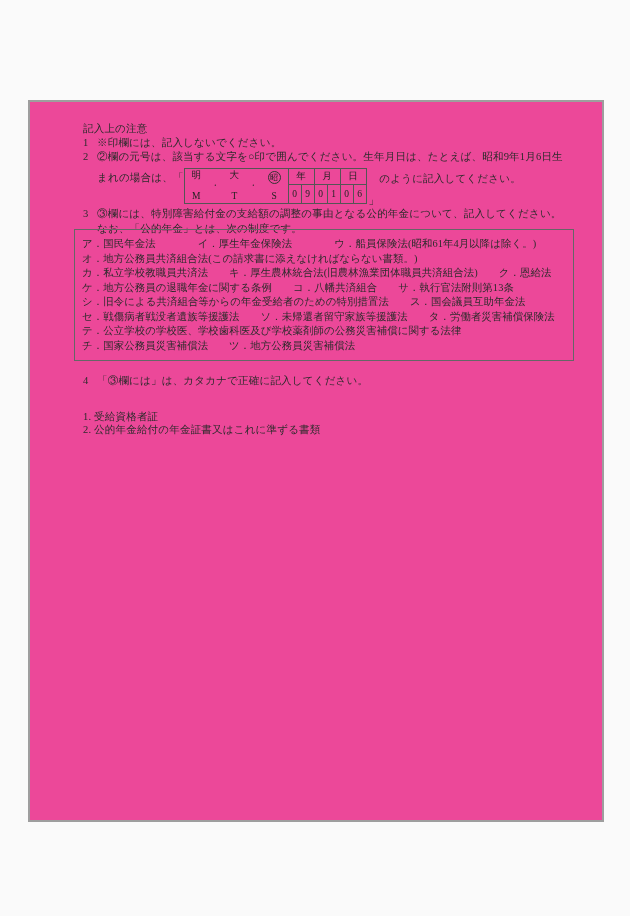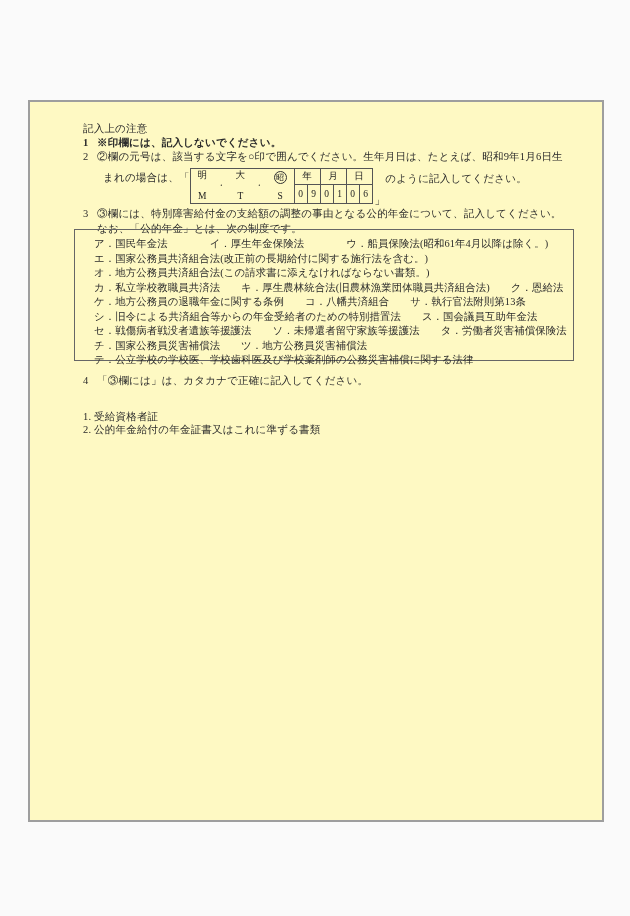--- a/index.html
+++ b/index.html
@@ -1,55 +1,55 @@
 <!DOCTYPE html>
 <html><head>
 <meta charset="utf-8">
 <style>
   html,body{margin:0;padding:0;background:#fafafa;width:630px;height:916px;overflow:hidden;}
   *{box-sizing:border-box;}
   .page{
     position:absolute;left:28px;top:100px;width:576px;height:722px;
-    background:#fef9c3;border:2px solid #9e9e9e;
+    background:#ec4899;border:2px solid #9e9e9e;
     font-family:"Liberation Serif","DejaVu Serif",serif;
     color:#2b2b2b;
   }
   .txt{font-size:10.5px;letter-spacing:0.2px;line-height:13px;white-space:nowrap;}
   .abs{position:absolute;}
   .num{display:inline-block;width:14px;}
   
-  .row2{position:absolute;left:73px;top:66px;display:flex;align-items:flex-start;}
+  .row2{position:absolute;left:67px;top:66px;display:flex;align-items:flex-start;}
   .row2 .lead{padding-top:3px;}
   .datebox{border-collapse:collapse;margin-top:0;}
   .datebox td{border:1px solid #555;padding:0;font-size:9.5px;color:#222;}
   .era-td{width:104px;height:35px;vertical-align:middle;}
   .era-flex{display:flex;justify-content:space-between;align-items:stretch;padding:1px 7px;height:33px;}
   .era-col{display:flex;flex-direction:column;justify-content:space-between;align-items:center;line-height:1;}
   .era-col span{display:block;font-size:9.5px;}
   .era-dot{align-self:center;font-size:8px;line-height:1;}
   .circled{width:13px;height:13px;border:1px solid #333;border-radius:50%;text-align:center;line-height:12px !important;font-size:8px !important;}
   .lbl{width:26px;height:16px;text-align:center;}
   .dg{width:13px;height:18px;text-align:center;}
   .closeb{align-self:flex-end;margin-left:2px;transform:translateY(3px);}
   .suffix{padding-top:4px;}
   
   .lawbox{
     position:absolute;left:44px;top:127px;width:500px;height:132px;
-    border:1px solid #666;padding:7px 0 0 19px;
+    border:1px solid #666;padding:7px 0 0 7px;
   }
   .lawline{font-size:10.4px;letter-spacing:0.1px;line-height:14.5px;white-space:nowrap;}
 </style>
 </head>
 <body>
 
 <div class="page">
 
   <div class="abs txt" style="left:53px;top:20px;">記入上の注意</div>
 
-  <div class="abs txt" style="left:53px;top:34px;font-weight:bold;">
+  <div class="abs txt" style="left:53px;top:34px;">
     <span class="num">1</span><span>※印欄には、記入しないでください。</span>
   </div>
 
   <div class="abs txt" style="left:53px;top:48px;">
     <span class="num">2</span><span>②欄の元号は、該当する文字を○印で囲んでください。生年月日は、たとえば、昭和9年1月6日生</span>
   </div>
 
   <div class="row2">
     <span class="txt lead">まれの場合は、「</span>
     <table class="datebox">
@@ -91,28 +91,27 @@
     <span class="txt suffix">のように記入してください。</span>
   </div>
 
   <div class="abs txt" style="left:53px;top:105px;">
     <span class="num">3</span><span>③欄には、特別障害給付金の支給額の調整の事由となる公的年金について、記入してください。</span>
   </div>
   <div class="abs txt" style="left:67px;top:120px;text-align:center;">なお、「公的年金」とは、次の制度です。</div>
 
   <div class="lawbox">
     <div class="lawline">ア．国民年金法　　　　イ．厚生年金保険法　　　　ウ．船員保険法(昭和61年4月以降は除く。)</div>
-    <div class="lawline">エ．国家公務員共済組合法(改正前の長期給付に関する施行法を含む。)</div>
     <div class="lawline">オ．地方公務員共済組合法(この請求書に添えなければならない書類。)</div>
     <div class="lawline">カ．私立学校教職員共済法　　キ．厚生農林統合法(旧農林漁業団体職員共済組合法)　　ク．恩給法</div>
     <div class="lawline">ケ．地方公務員の退職年金に関する条例　　コ．八幡共済組合　　サ．執行官法附則第13条</div>
     <div class="lawline">シ．旧令による共済組合等からの年金受給者のための特別措置法　　ス．国会議員互助年金法</div>
     <div class="lawline">セ．戦傷病者戦没者遺族等援護法　　ソ．未帰還者留守家族等援護法　　タ．労働者災害補償保険法</div>
+    <div class="lawline">テ．公立学校の学校医、学校歯科医及び学校薬剤師の公務災害補償に関する法律</div>
     <div class="lawline">チ．国家公務員災害補償法　　ツ．地方公務員災害補償法</div>
-    <div class="lawline">テ．公立学校の学校医、学校歯科医及び学校薬剤師の公務災害補償に関する法律</div>
   </div>
 
   <div class="abs txt" style="left:53px;top:272px;">
     <span class="num">4</span><span>「③欄には」は、カタカナで正確に記入してください。</span>
   </div>
 
   <div class="abs txt" style="left:53px;top:308px;">1. 受給資格者証</div>
   <div class="abs txt" style="left:53px;top:321px;">2. 公的年金給付の年金証書又はこれに準ずる書類</div>
 
 </div>

